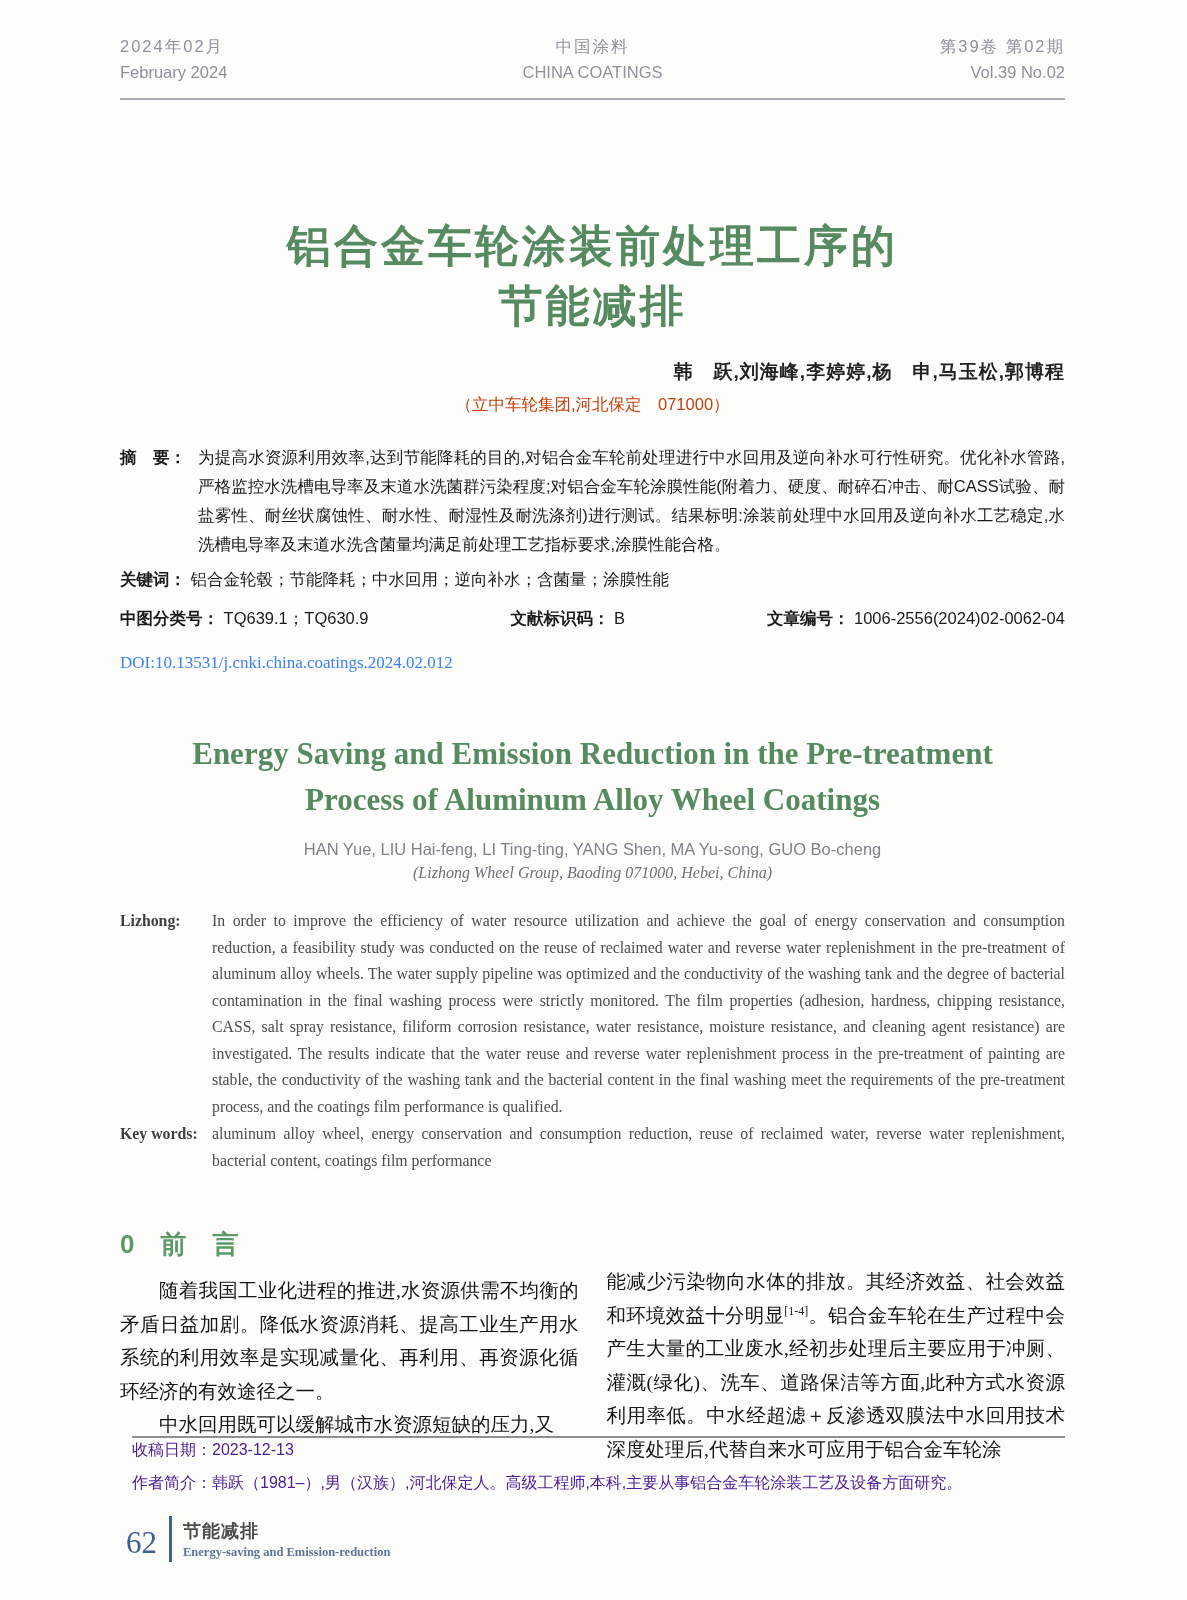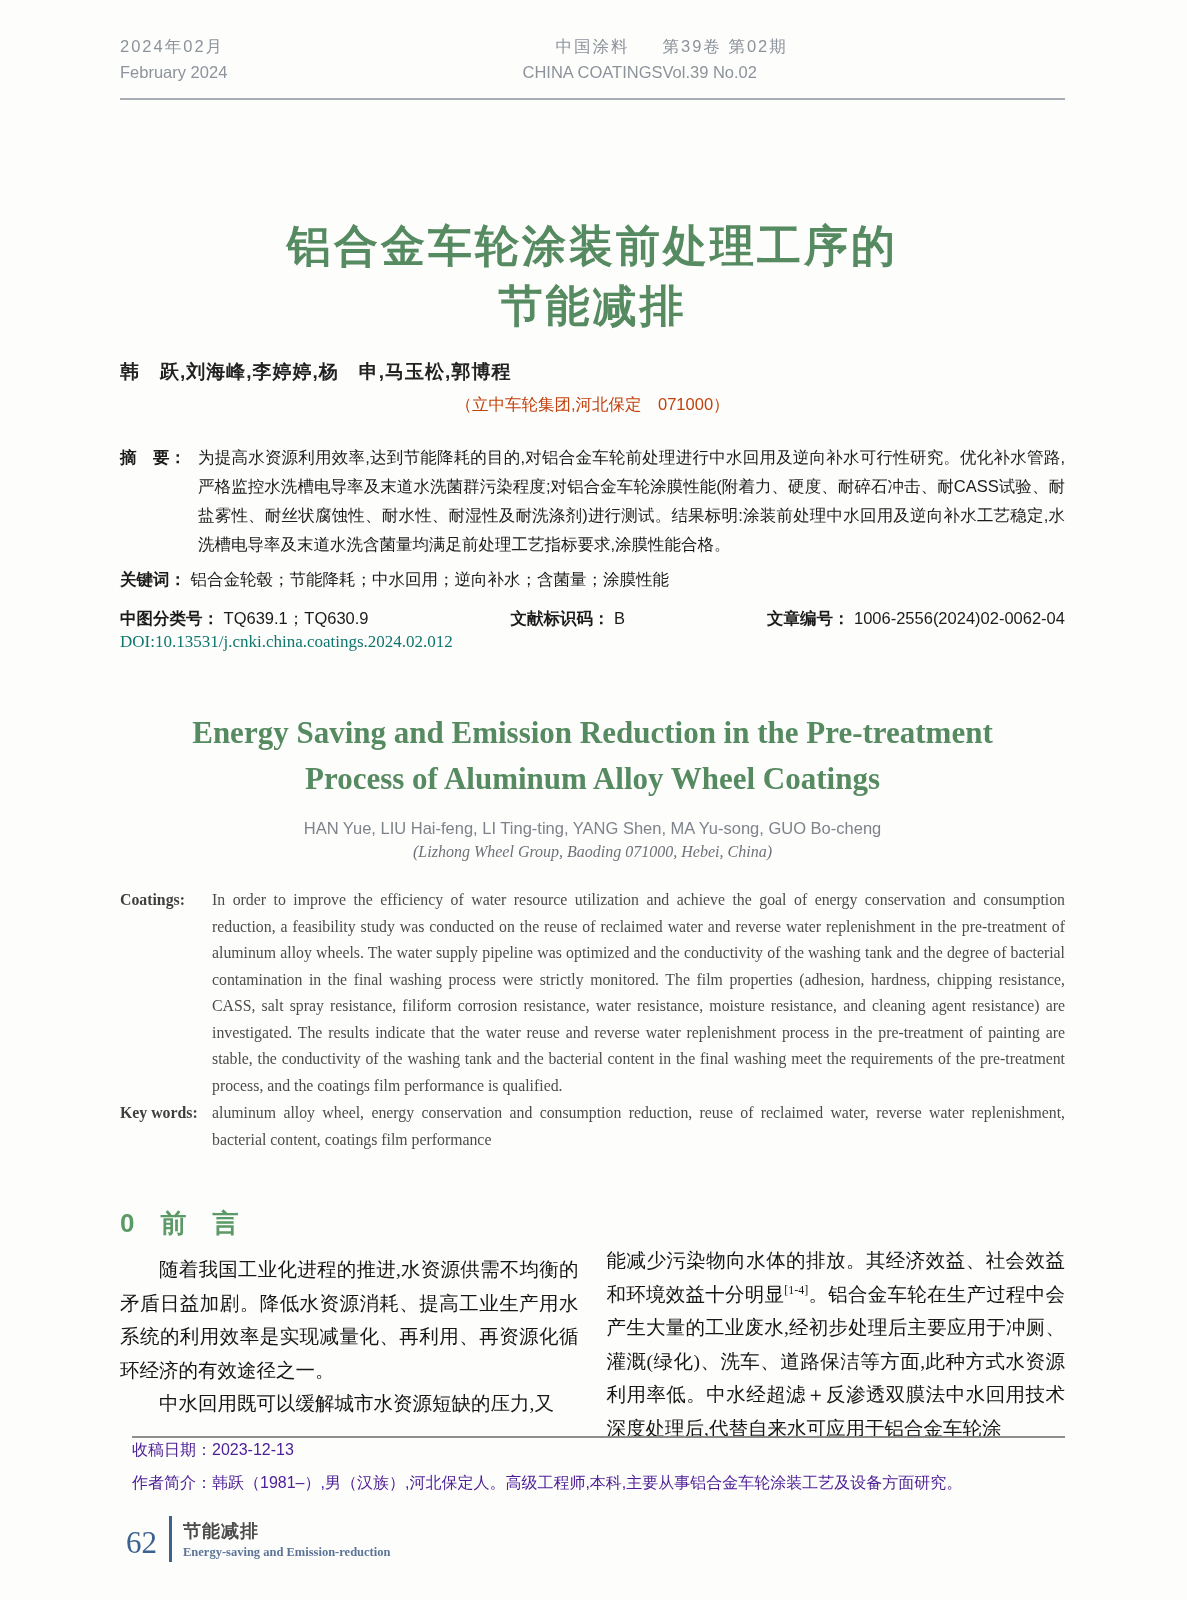--- a/index.html
+++ b/index.html
@@ -8,42 +8,42 @@
     position:relative; width:1187px; height:1600px; margin:0 auto;
     background:#fdfdfc; overflow:hidden;
     font-family:"Liberation Sans", sans-serif; color:#1c1c1c;
   }
   .content { padding:0 122px 0 120px; }
 
   
   .jheader { padding-top:33px; display:grid; grid-template-columns:1fr auto 1fr;
              color:#8d939b; font-size:16.5px; line-height:26px; }
   .jheader .cell-c { text-align:center; }
-  .jheader .cell-r { text-align:left; }
+  .jheader .cell-r { text-align:right; }
   .jheader .cn { letter-spacing:2px; }
   .jheader-rule { margin-top:13px; border-top:2px solid #a9aeb4; }
 
   
   .title-cn { margin-top:116px; text-align:center; color:#568a60;
               font-weight:700; font-size:44px; line-height:60px; letter-spacing:3px; }
-  .authors-cn { margin-top:23px; text-align:left; font-weight:700;
+  .authors-cn { margin-top:23px; text-align:right; font-weight:700;
                 font-size:19px; color:#222; letter-spacing:1px; }
   .affil-cn { margin-top:9px; text-align:center; font-size:16.5px; color:#c2410c; }
 
   
   .abstract-cn { margin-top:27px; position:relative; padding-left:78px;
                  font-size:16.5px; line-height:29px; text-align:justify; color:#1b1b1b; }
   .abstract-cn .lbl { position:absolute; left:0; top:0; font-weight:700; }
   .keywords-cn { margin-top:6px; font-size:16.5px; line-height:29px; color:#1b1b1b; }
   .keywords-cn .lbl { font-weight:700; }
   .class-row { margin-top:14px; display:flex; justify-content:space-between;
                font-size:16.5px; color:#1b1b1b;align-items:center; }
   .class-row .lbl { font-weight:700; }
-  .doi-line { margin-top:2px; font-family:"Liberation Serif", serif;
-              font-size:17px; color:#0f766e; }
+  .doi-line { margin-top:23px; font-family:"Liberation Serif", serif;
+              font-size:17px; color:#3b82f6; }
 
   
   .title-en { margin-top:58px; text-align:center; color:#568a60;
               font-family:"Liberation Serif", serif; font-weight:700;
               font-size:31px; line-height:46px; }
   .authors-en { margin-top:17px; text-align:center; font-size:16.5px; color:#7e838a; }
   .affil-en { margin-top:5px; text-align:center; font-family:"Liberation Serif", serif;
               font-style:italic; font-size:16px; color:#6d7278; }
 
   
@@ -141,21 +141,21 @@
 
     <h2 class="title-en">
       <div>Energy Saving and Emission Reduction in the Pre-treatment</div>
       <div>Process of Aluminum Alloy Wheel Coatings</div>
     </h2>
 
     <div class="authors-en">HAN Yue, LIU Hai-feng, LI Ting-ting, YANG Shen, MA Yu-song, GUO Bo-cheng</div>
     <div class="affil-en">(Lizhong Wheel Group, Baoding 071000, Hebei, China)</div>
 
     <div class="abstract-en">
-      <span class="lbl">Coatings:</span>
+      <span class="lbl">Lizhong:</span>
       <span>In order to improve the efficiency of water resource utilization and achieve the goal of energy conservation and consumption reduction, a feasibility study was conducted on the reuse of reclaimed water and reverse water replenishment in the pre-treatment of aluminum alloy wheels. The water supply pipeline was optimized and the conductivity of the washing tank and the degree of bacterial contamination in the final washing process were strictly monitored. The film properties (adhesion, hardness, chipping resistance, CASS, salt spray resistance, filiform corrosion resistance, water resistance, moisture resistance, and cleaning agent resistance) are investigated. The results indicate that the water reuse and reverse water replenishment process in the pre-treatment of painting are stable, the conductivity of the washing tank and the bacterial content in the final washing meet the requirements of the pre-treatment process, and the coatings film performance is qualified.</span>
     </div>
 
     <div class="keywords-en">
       <span class="lbl">Key words:</span>
       <span>aluminum alloy wheel, energy conservation and consumption reduction, reuse of reclaimed water, reverse water replenishment, bacterial content, coatings film performance</span>
     </div>
 
     <div class="section0">
       <div class="col col-left">

